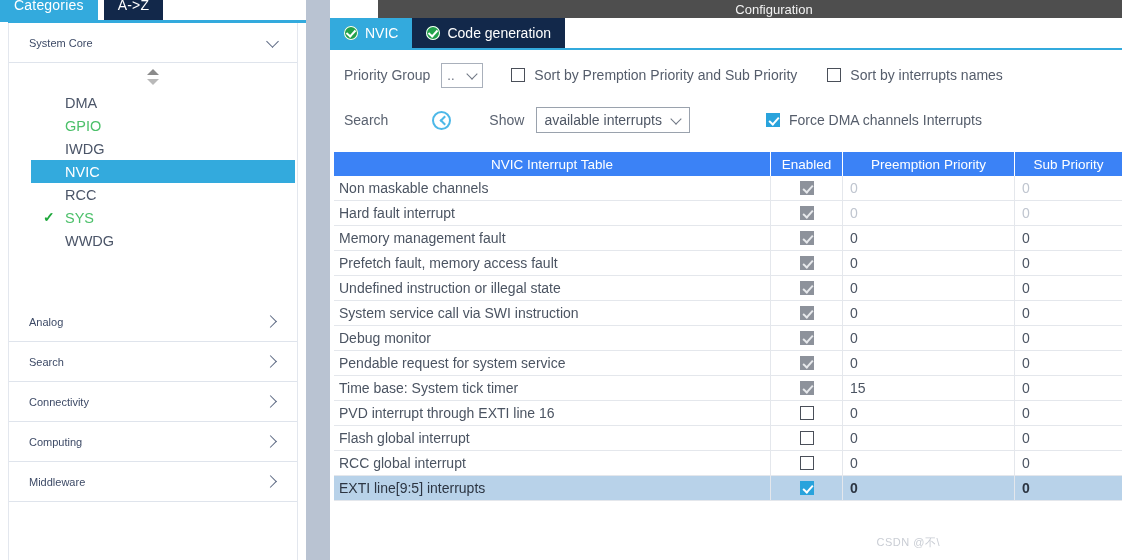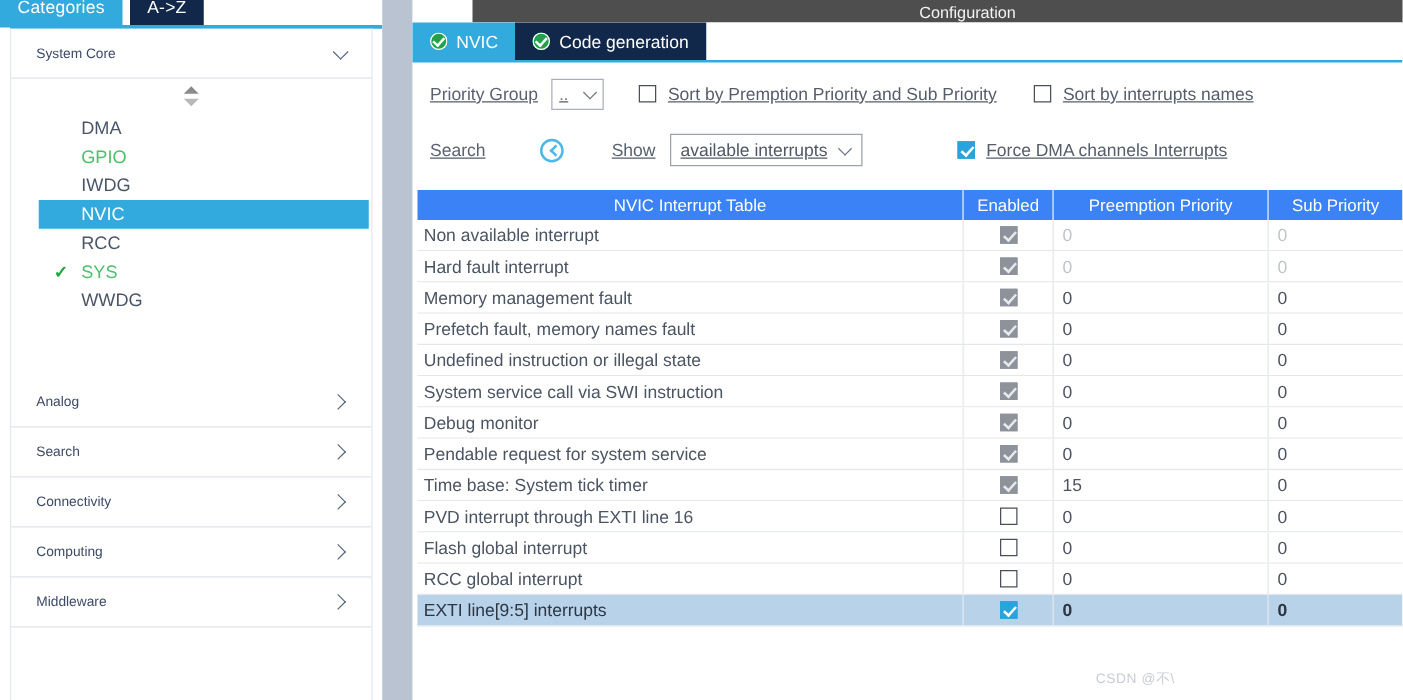--- a/index.html
+++ b/index.html
@@ -171,21 +171,21 @@
   .tabs-rule {
     position: absolute; left: 0; top: 48px;
     width: 792px; height: 2px; background: #33aadd;
   }
 
   
   .ctrl-row {
     position: absolute; left: 0;
     width: 792px; height: 34px;
     display: flex; align-items: center;
-    font-size: 14px; color: #555d6b; text-decoration: underline;
+    font-size: 14px; color: #555d6b;
   }
   #row1 { top: 58px; }
   #row2 { top: 103px; }
 
   .lbl { color: #5a6270; }
   .minisel {
     height: 25px; width: 42px;
     border: 1px solid #a9b0bb;
     background: #ffffff;
     display: flex; align-items: center; justify-content: space-between;
@@ -431,21 +431,21 @@
 
     <div id="nvic-table">
       <div class="thead">
         <div class="c-name">NVIC Interrupt Table</div>
         <div class="c-en">Enabled</div>
         <div class="c-pre">Preemption Priority</div>
         <div class="c-sub">Sub Priority</div>
       </div>
       <div id="tbody">
           <div class="trow">
-            <div class="c-name">Non available interrupt</div>
+            <div class="c-name">Non maskable channels</div>
             <div class="c-en">
               <span class="cbx disabled"></span>
             </div>
             <div class="c-pre dim">0</div>
             <div class="c-sub dim">0</div>
           </div>
           <div class="trow">
             <div class="c-name">Hard fault interrupt</div>
             <div class="c-en">
               <span class="cbx disabled"></span>
@@ -455,21 +455,21 @@
           </div>
           <div class="trow">
             <div class="c-name">Memory management fault</div>
             <div class="c-en">
               <span class="cbx disabled"></span>
             </div>
             <div class="c-pre">0</div>
             <div class="c-sub">0</div>
           </div>
           <div class="trow">
-            <div class="c-name">Prefetch fault, memory names fault</div>
+            <div class="c-name">Prefetch fault, memory access fault</div>
             <div class="c-en">
               <span class="cbx disabled"></span>
             </div>
             <div class="c-pre">0</div>
             <div class="c-sub">0</div>
           </div>
           <div class="trow">
             <div class="c-name">Undefined instruction or illegal state</div>
             <div class="c-en">
               <span class="cbx disabled"></span>

